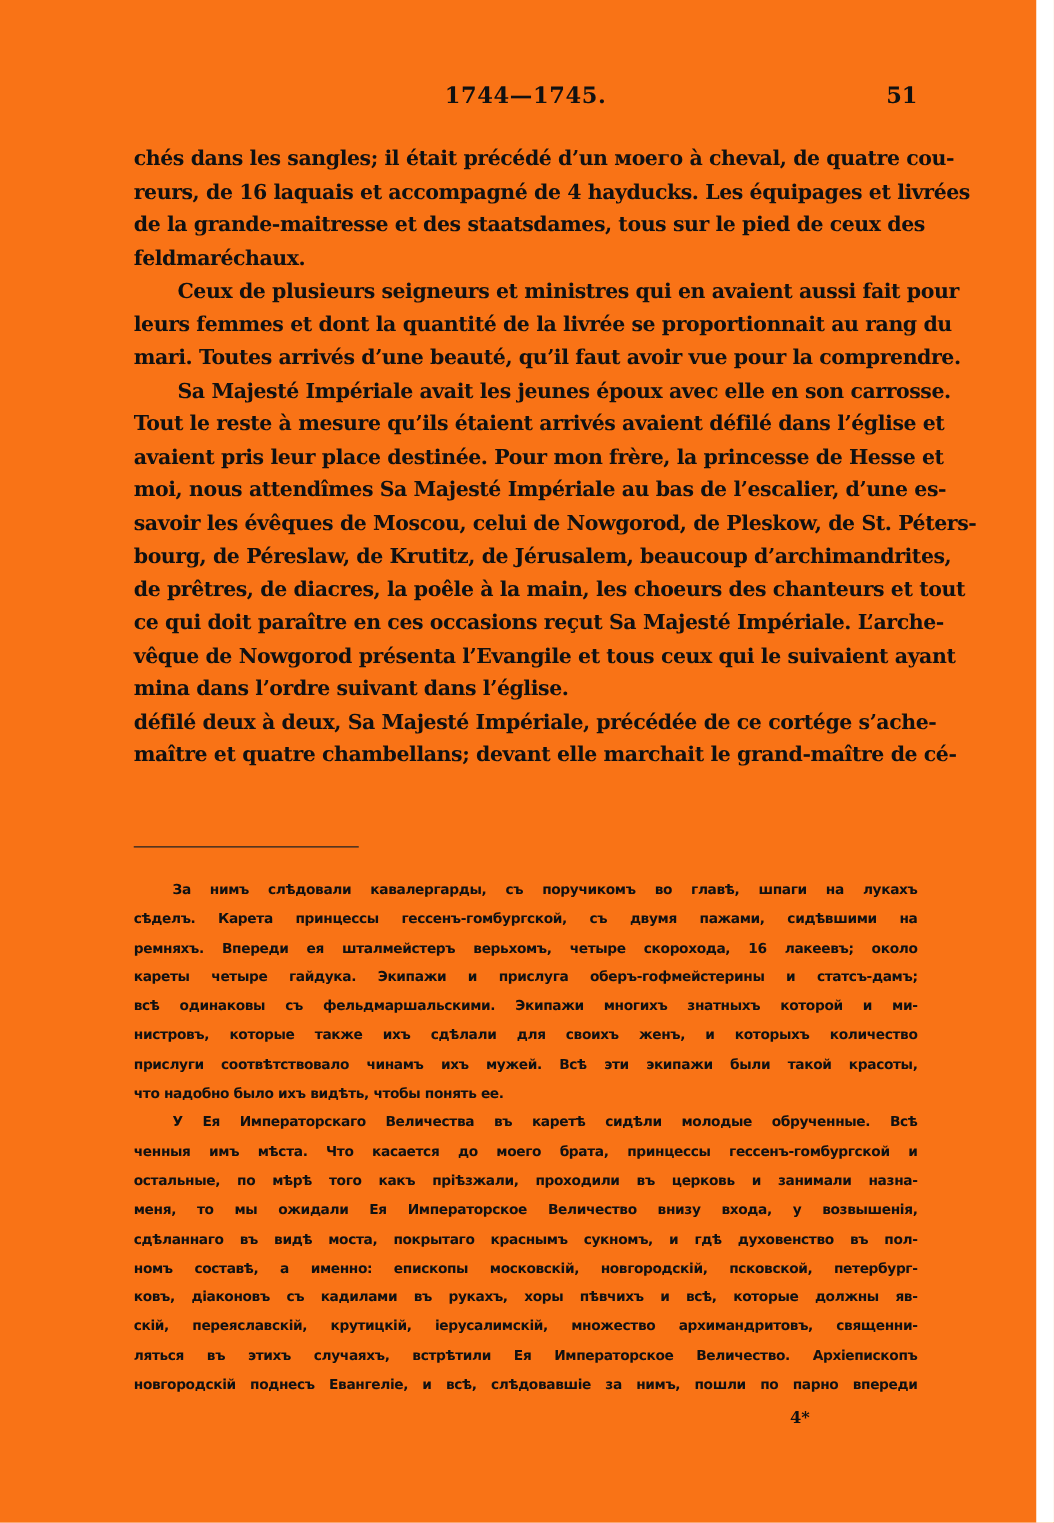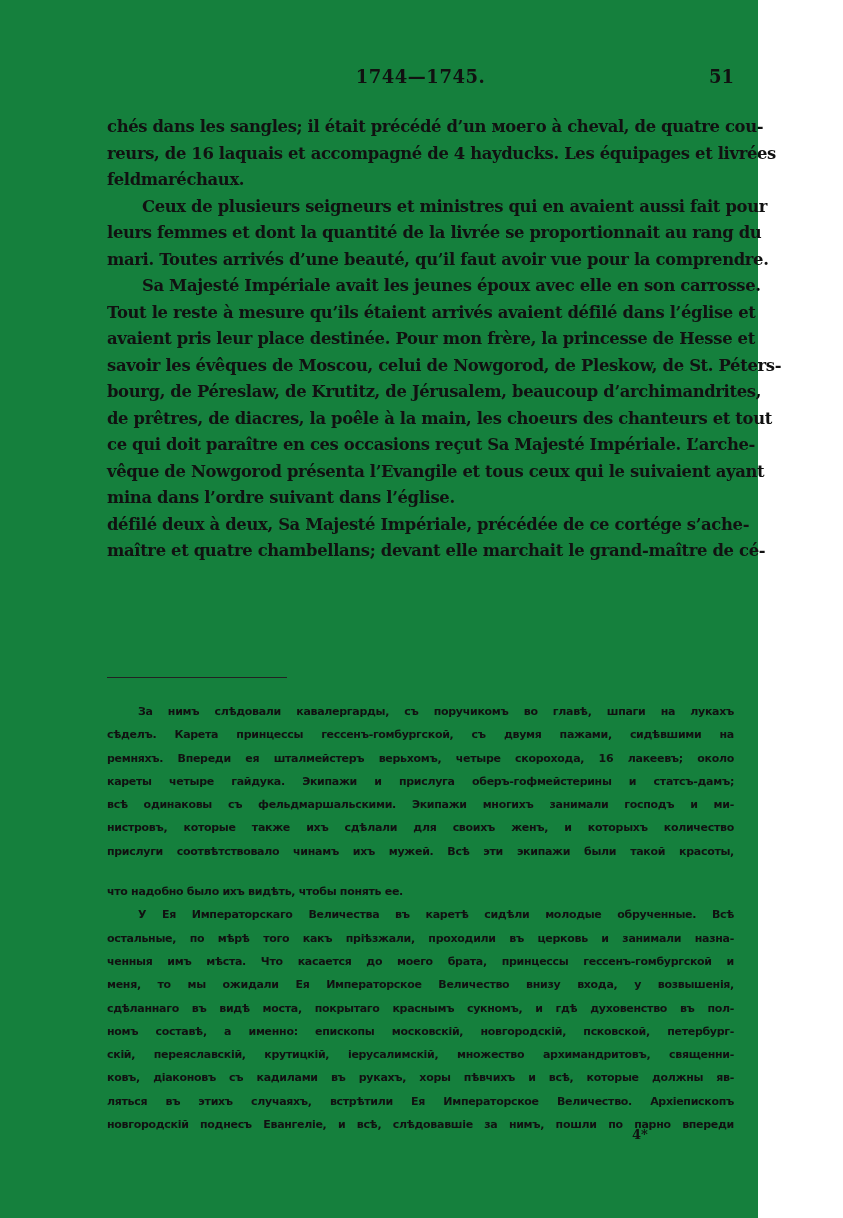--- a/index.html
+++ b/index.html
@@ -1,78 +1,80 @@
 <!DOCTYPE html>
 <html><head>
 <meta charset="utf-8">
 <style>
   html, body { margin: 0; padding: 0; background: #ffffff; }
   body { width: 843px; height: 1218px; position: relative; overflow: hidden; color: #111111; }
-  .page { position: absolute; left: 0; top: 0; width: 758px; height: 1218px; background: #15803d; }
+  .page { position: absolute; left: 0; top: 0; width: 829px; height: 1218px; background: #f97316; }
   .header { position: absolute; top: 66px; left: 107px; width: 627px; height: 28px; font-family: "DejaVu Serif", serif; font-weight: bold; font-size: 18px; }
   .header .title { position: absolute; left: 0; right: 0; top: 0; text-align: center; letter-spacing: 0.5px; }
   .header .pageno { position: absolute; right: 0; top: 0; }
   .body-text { position: absolute; left: 107px; top: 114px; width: 627px; font-family: "DejaVu Serif", serif; font-weight: bold; font-size: 16.4px; letter-spacing: -0.35px; }
   .line { height: 26.5px; line-height: 26.5px; white-space: nowrap; text-align: justify; text-align-last: justify; overflow: visible; }
   .line.last { text-align-last: left; }
   .line.indent { padding-left: 35px; }
   .rule { position: absolute; left: 107px; top: 677px; width: 180px; height: 0; border-top: 1.6px solid #222222; }
   .footnote { position: absolute; left: 107px; top: 700px; width: 627px; font-family: "DejaVu Sans", sans-serif; font-weight: bold; font-size: 11px; letter-spacing: -0.3px; }
   .fline { height: 23.3px; line-height: 23.3px; white-space: nowrap; text-align: justify; text-align-last: justify; }
-  .fline.last { text-align-last: left; margin-top: 17px; }
+  .fline.last { text-align-last: left; }
   .fline.indent { padding-left: 31px; }
   .signature { position: absolute; left: 632px; top: 1127px; font-family: "DejaVu Serif", serif; font-weight: bold; font-size: 13px; }
 </style>
 </head>
 <body>
 
 <div class="page">
 
   <div class="header">
     <div class="title">1744—1745.</div>
     <div class="pageno">51</div>
   </div>
 
   <div class="body-text">
     <div class="line">chés dans les sangles; il était précédé d’un моего à cheval, de quatre cou-</div>
     <div class="line">reurs, de 16 laquais et accompagné de 4 hayducks. Les équipages et livrées</div>
+    <div class="line">de la grande-maitresse et des staatsdames, tous sur le pied de ceux des</div>
     <div class="line last">feldmaréchaux.</div>
     <div class="line indent">Ceux de plusieurs seigneurs et ministres qui en avaient aussi fait pour</div>
     <div class="line">leurs femmes et dont la quantité de la livrée se proportionnait au rang du</div>
     <div class="line">mari. Toutes arrivés d’une beauté, qu’il faut avoir vue pour la comprendre.</div>
     <div class="line indent">Sa Majesté Impériale avait les jeunes époux avec elle en son carrosse.</div>
     <div class="line">Tout le reste à mesure qu’ils étaient arrivés avaient défilé dans l’église et</div>
     <div class="line">avaient pris leur place destinée. Pour mon frère, la princesse de Hesse et</div>
+    <div class="line">moi, nous attendîmes Sa Majesté Impériale au bas de l’escalier, d’une es-</div>
     <div class="line">savoir les évêques de Moscou, celui de Nowgorod, de Pleskow, de St. Péters-</div>
     <div class="line">bourg, de Péreslaw, de Krutitz, de Jérusalem, beaucoup d’archimandrites,</div>
     <div class="line">de prêtres, de diacres, la poêle à la main, les choeurs des chanteurs et tout</div>
     <div class="line">ce qui doit paraître en ces occasions reçut Sa Majesté Impériale. L’arche-</div>
     <div class="line">vêque de Nowgorod présenta l’Evangile et tous ceux qui le suivaient ayant</div>
     <div class="line last">mina dans l’ordre suivant dans l’église.</div>
     <div class="line">défilé deux à deux, Sa Majesté Impériale, précédée de ce cortége s’ache-</div>
     <div class="line">maître et quatre chambellans; devant elle marchait le grand-maître de cé-</div>
   </div>
 
   <div class="rule"></div>
 
   <div class="footnote">
     <div class="fline indent">За нимъ слѣдовали кавалергарды, съ поручикомъ во главѣ, шпаги на лукахъ</div>
     <div class="fline">сѣделъ. Карета принцессы гессенъ-гомбургской, съ двумя пажами, сидѣвшими на</div>
     <div class="fline">ремняхъ. Впереди ея шталмейстеръ верьхомъ, четыре скорохода, 16 лакеевъ; около</div>
     <div class="fline">кареты четыре гайдука. Экипажи и прислуга оберъ-гофмейстерины и статсъ-дамъ;</div>
-    <div class="fline">всѣ одинаковы съ фельдмаршальскими. Экипажи многихъ занимали господъ и ми-</div>
+    <div class="fline">всѣ одинаковы съ фельдмаршальскими. Экипажи многихъ знатныхъ которой и ми-</div>
     <div class="fline">нистровъ, которые также ихъ сдѣлали для своихъ женъ, и которыхъ количество</div>
     <div class="fline">прислуги соотвѣтствовало чинамъ ихъ мужей. Всѣ эти экипажи были такой красоты,</div>
     <div class="fline last">что надобно было ихъ видѣть, чтобы понять ее.</div>
     <div class="fline indent">У Ея Императорскаго Величества въ каретѣ сидѣли молодые обрученные. Всѣ</div>
+    <div class="fline">ченныя имъ мѣста. Что касается до моего брата, принцессы гессенъ-гомбургской и</div>
     <div class="fline">остальные, по мѣрѣ того какъ пріѣзжали, проходили въ церковь и занимали назна-</div>
-    <div class="fline">ченныя имъ мѣста. Что касается до моего брата, принцессы гессенъ-гомбургской и</div>
     <div class="fline">меня, то мы ожидали Ея Императорское Величество внизу входа, у возвышенія,</div>
     <div class="fline">сдѣланнаго въ видѣ моста, покрытаго краснымъ сукномъ, и гдѣ духовенство въ пол-</div>
     <div class="fline">номъ составѣ, а именно: епископы московскій, новгородскій, псковской, петербург-</div>
+    <div class="fline">ковъ, діаконовъ съ кадилами въ рукахъ, хоры пѣвчихъ и всѣ, которые должны яв-</div>
     <div class="fline">скій, переяславскій, крутицкій, іерусалимскій, множество архимандритовъ, священни-</div>
-    <div class="fline">ковъ, діаконовъ съ кадилами въ рукахъ, хоры пѣвчихъ и всѣ, которые должны яв-</div>
     <div class="fline">ляться въ этихъ случаяхъ, встрѣтили Ея Императорское Величество. Архіепископъ</div>
     <div class="fline">новгородскій поднесъ Евангеліе, и всѣ, слѣдовавшіе за нимъ, пошли по парно впереди</div>
   </div>
 
   <div class="signature">4*</div>
 </div>
 
 </body></html>

